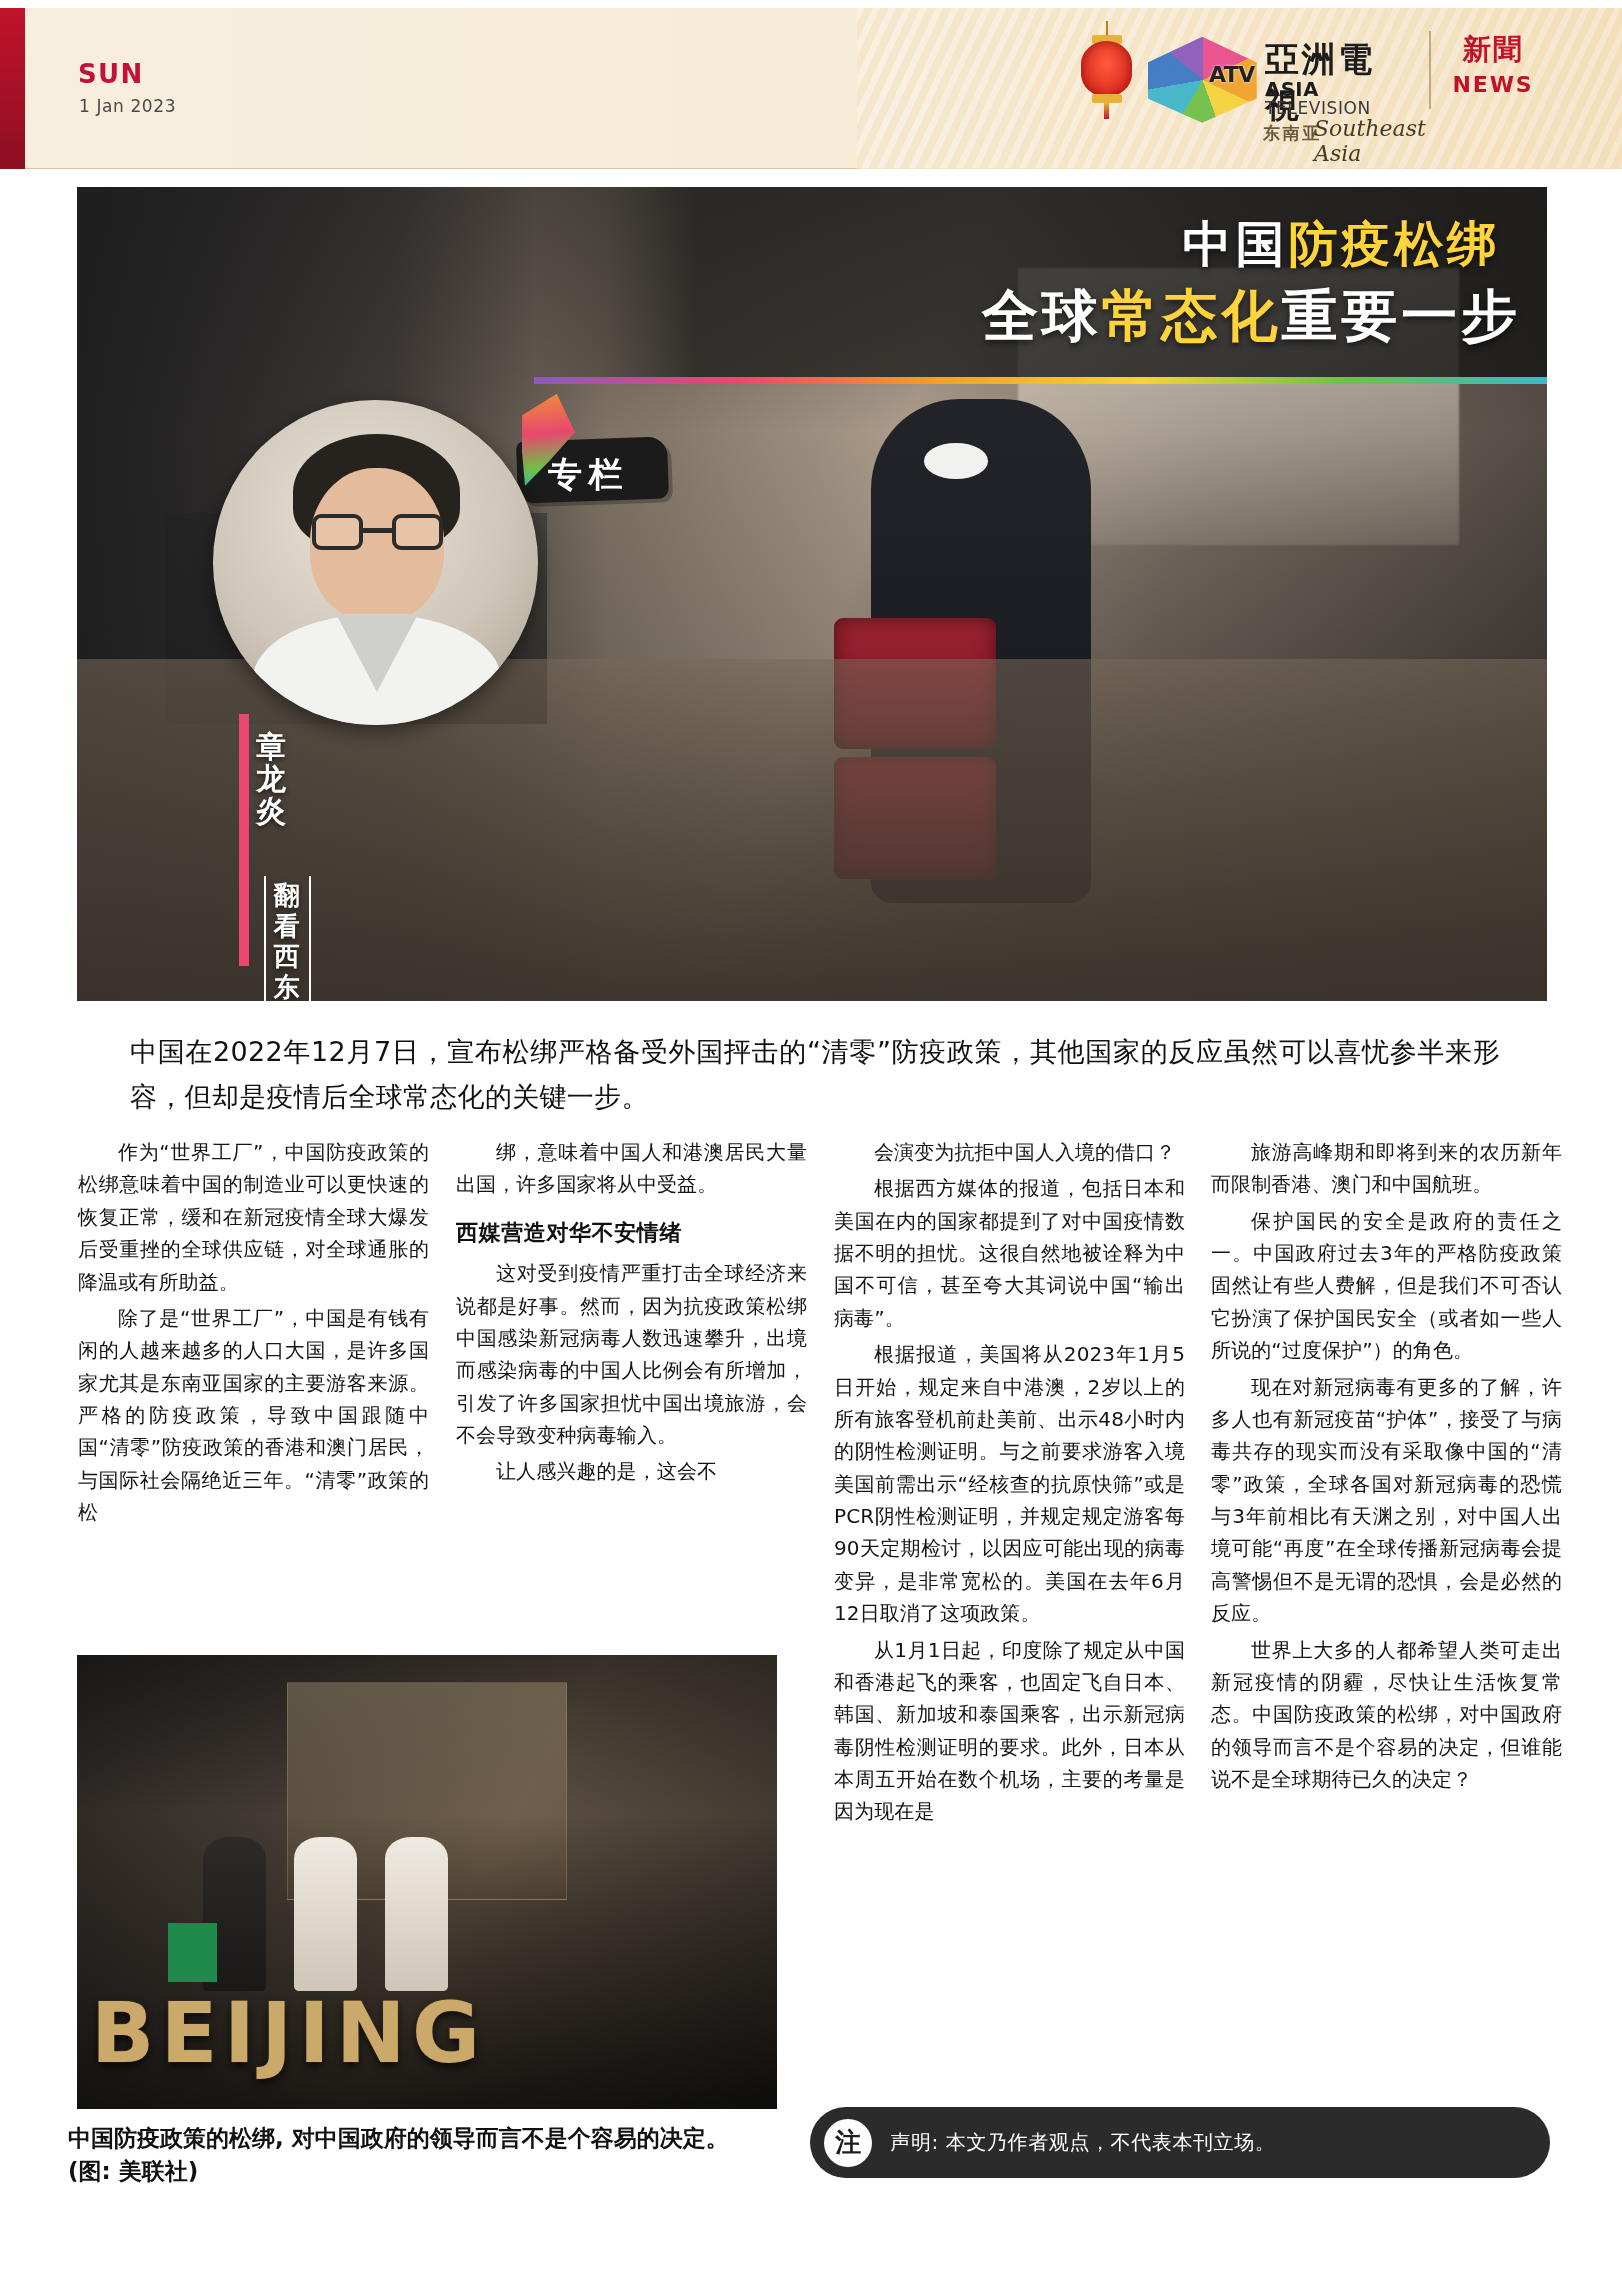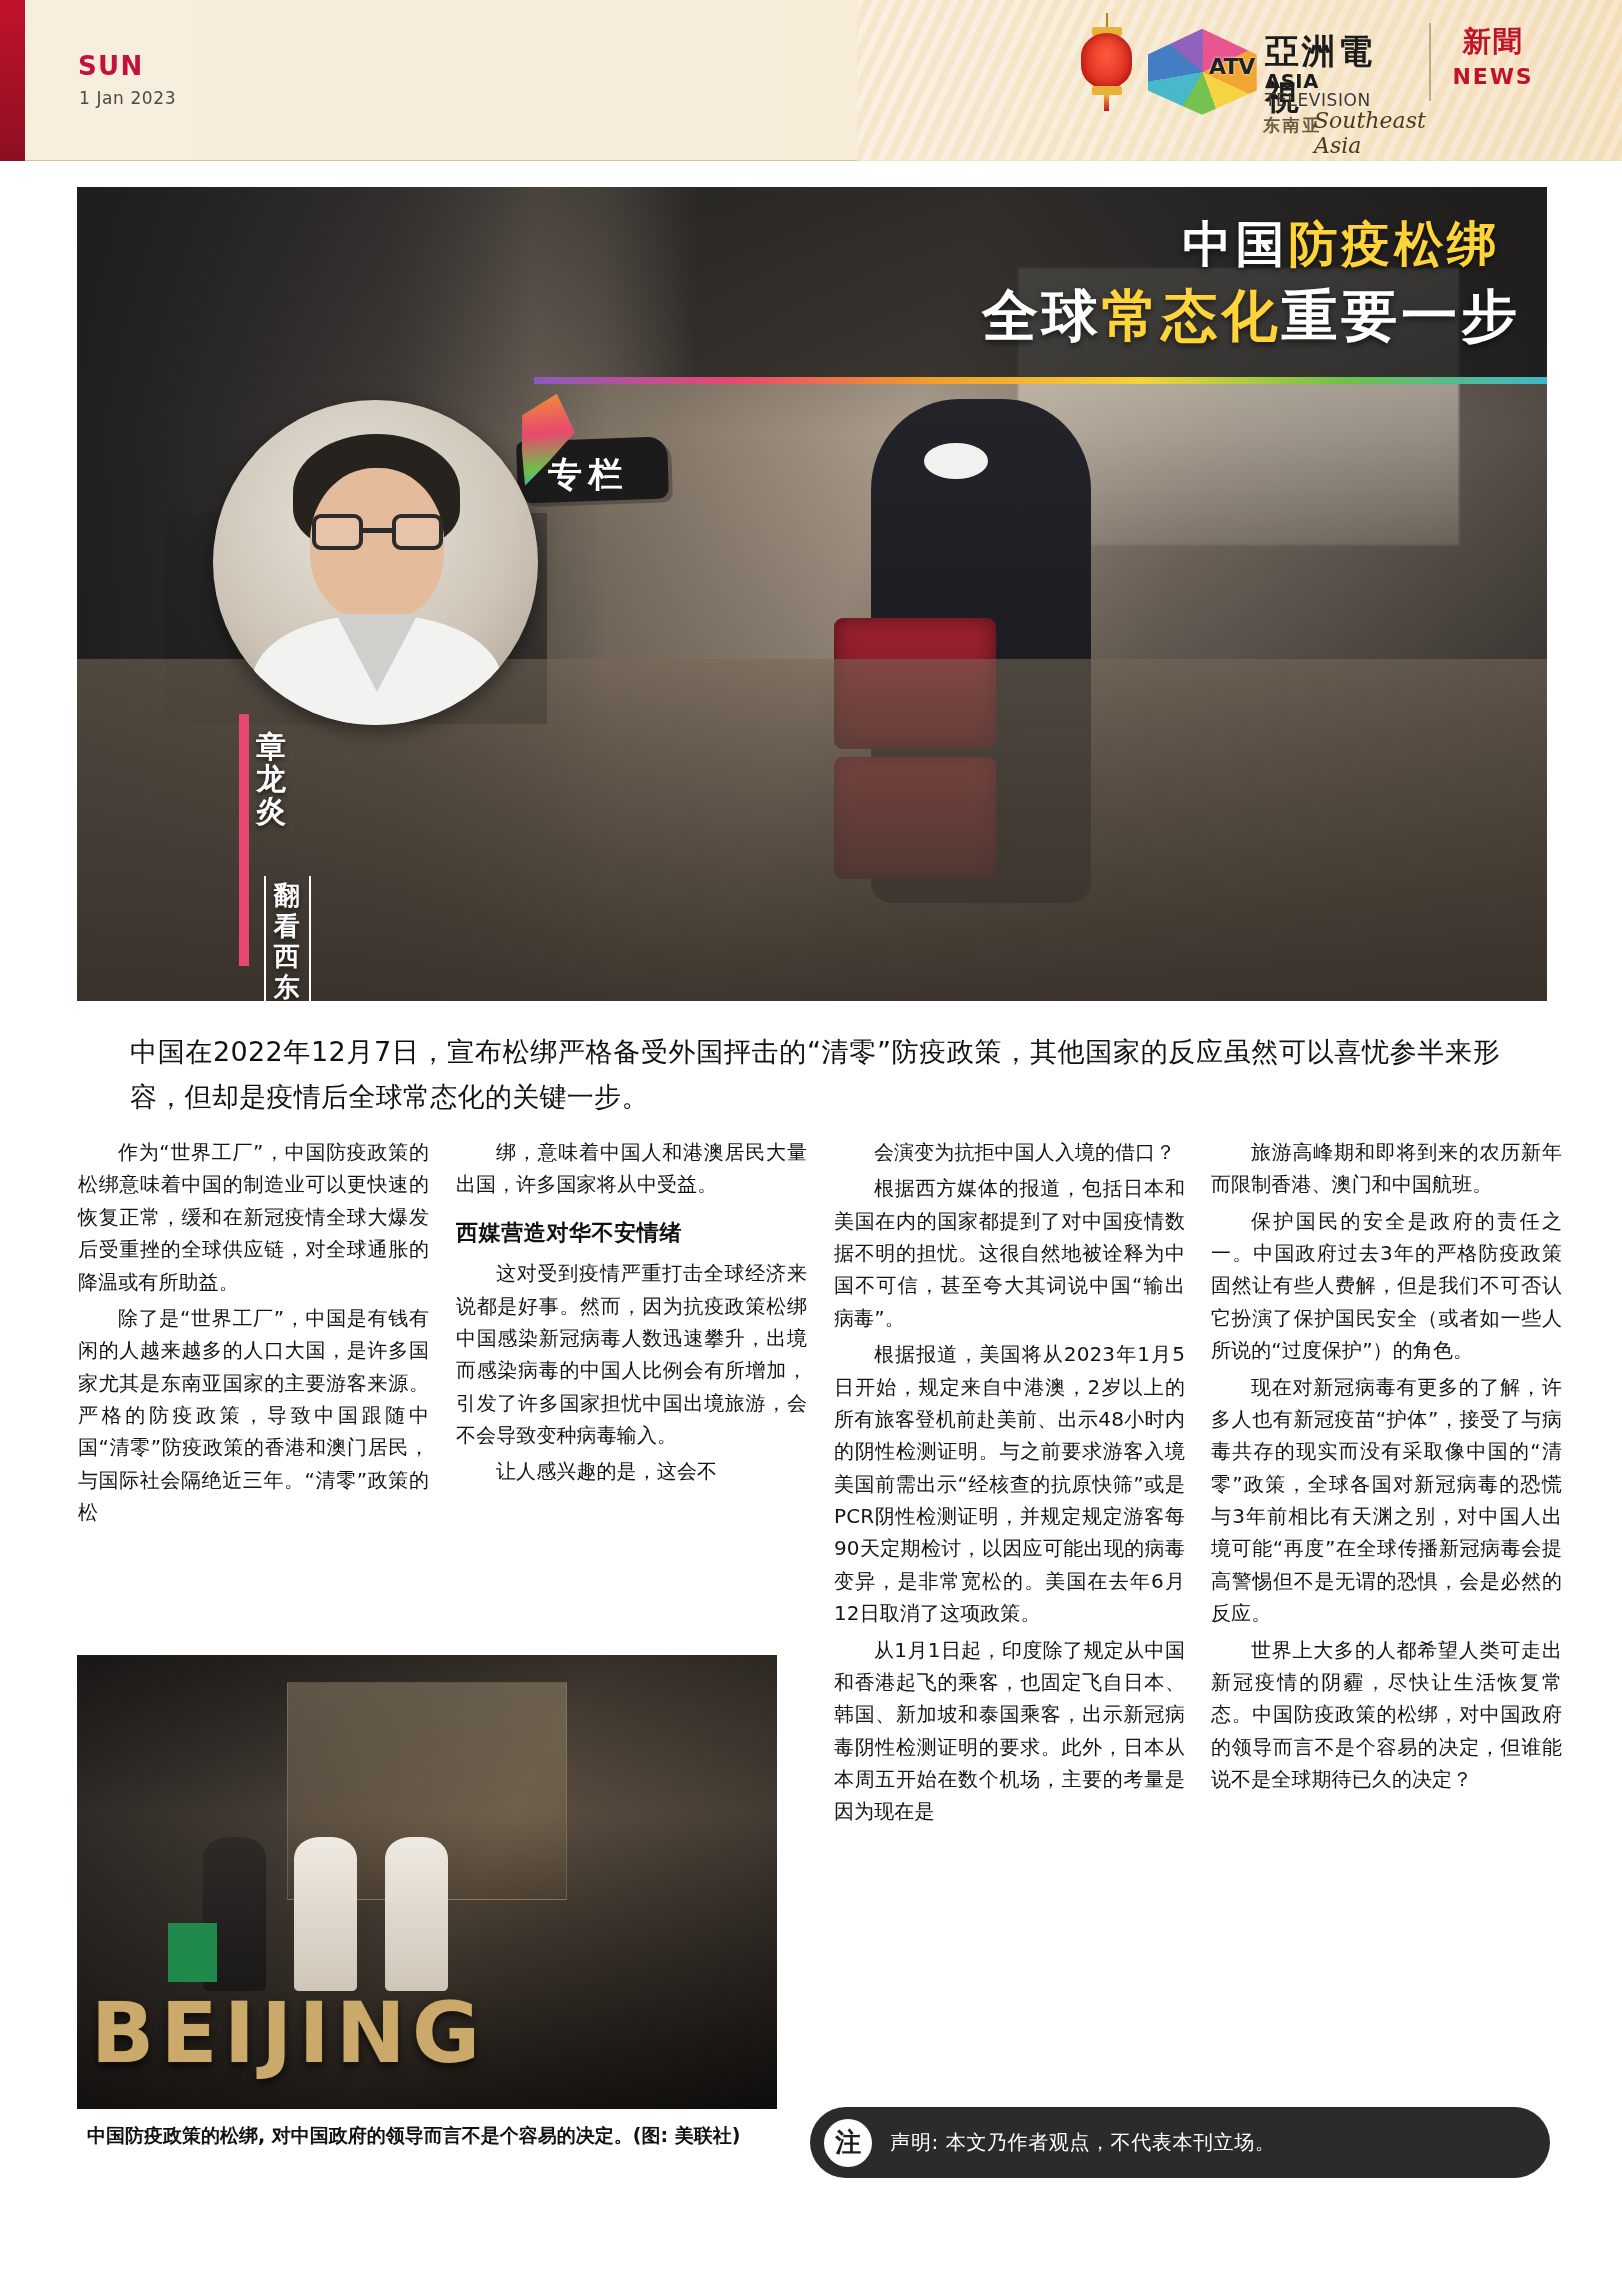--- a/index.html
+++ b/index.html
@@ -7,21 +7,21 @@
   body {
     width:1623px; height:2295px;
     background:#ffffff;
     font-family:"DejaVu Sans","Liberation Sans",sans-serif;
     position:relative;
     overflow:hidden;
   }
 
   
   .masthead {
-    position:absolute; top:0; left:0; width:1623px; height:161px;
+    position:absolute; top:8px; left:0; width:1623px; height:161px;
     background:linear-gradient(90deg,#f7eede 0%, #f7ecd8 55%, #f6e7cb 100%);
     border-bottom:1.9px solid #d8c49a;
   }
   .masthead-left-bar {
     position:absolute; left:0; top:0; width:25px; height:161px;
     background:linear-gradient(180deg,#c1122c,#8d0f22);
   }
   .masthead-weekday {
     position:absolute; left:78px; top:51px;
     font-size:26px; letter-spacing:1.3px; color:#c2123a; font-weight:700;
@@ -313,22 +313,22 @@
     background:#1f8a4c;
   }
   .photo2 .beijing {
     position:absolute; left:2%; bottom:6%;
     font-size:83px; font-weight:700; letter-spacing:6.5px;
     color:#caa96a;
     text-shadow:0 3.9px 9px rgba(0,0,0,.7), 0 0 1.3px #8c7240;
     font-family:"DejaVu Sans","Liberation Sans",sans-serif;
   }
   .photo2-caption {
-    position:absolute; left:87px; top:2122px; width:700px;
-    font-size:19px; font-weight:700; line-height:1.45; color:#111;
+    position:absolute; left:68px; top:2122px; width:700px;
+    font-size:23px; font-weight:700; line-height:1.45; color:#111;
   }
 
   
   .note {
     position:absolute; left:810px; top:2107px; width:740px; height:71px;
     background:#2b2b2b; border-radius:36px;
     display:flex; align-items:center;
   }
   .note-circle {
     width:48px; height:48px; margin-left:14.3px; border-radius:50%;

